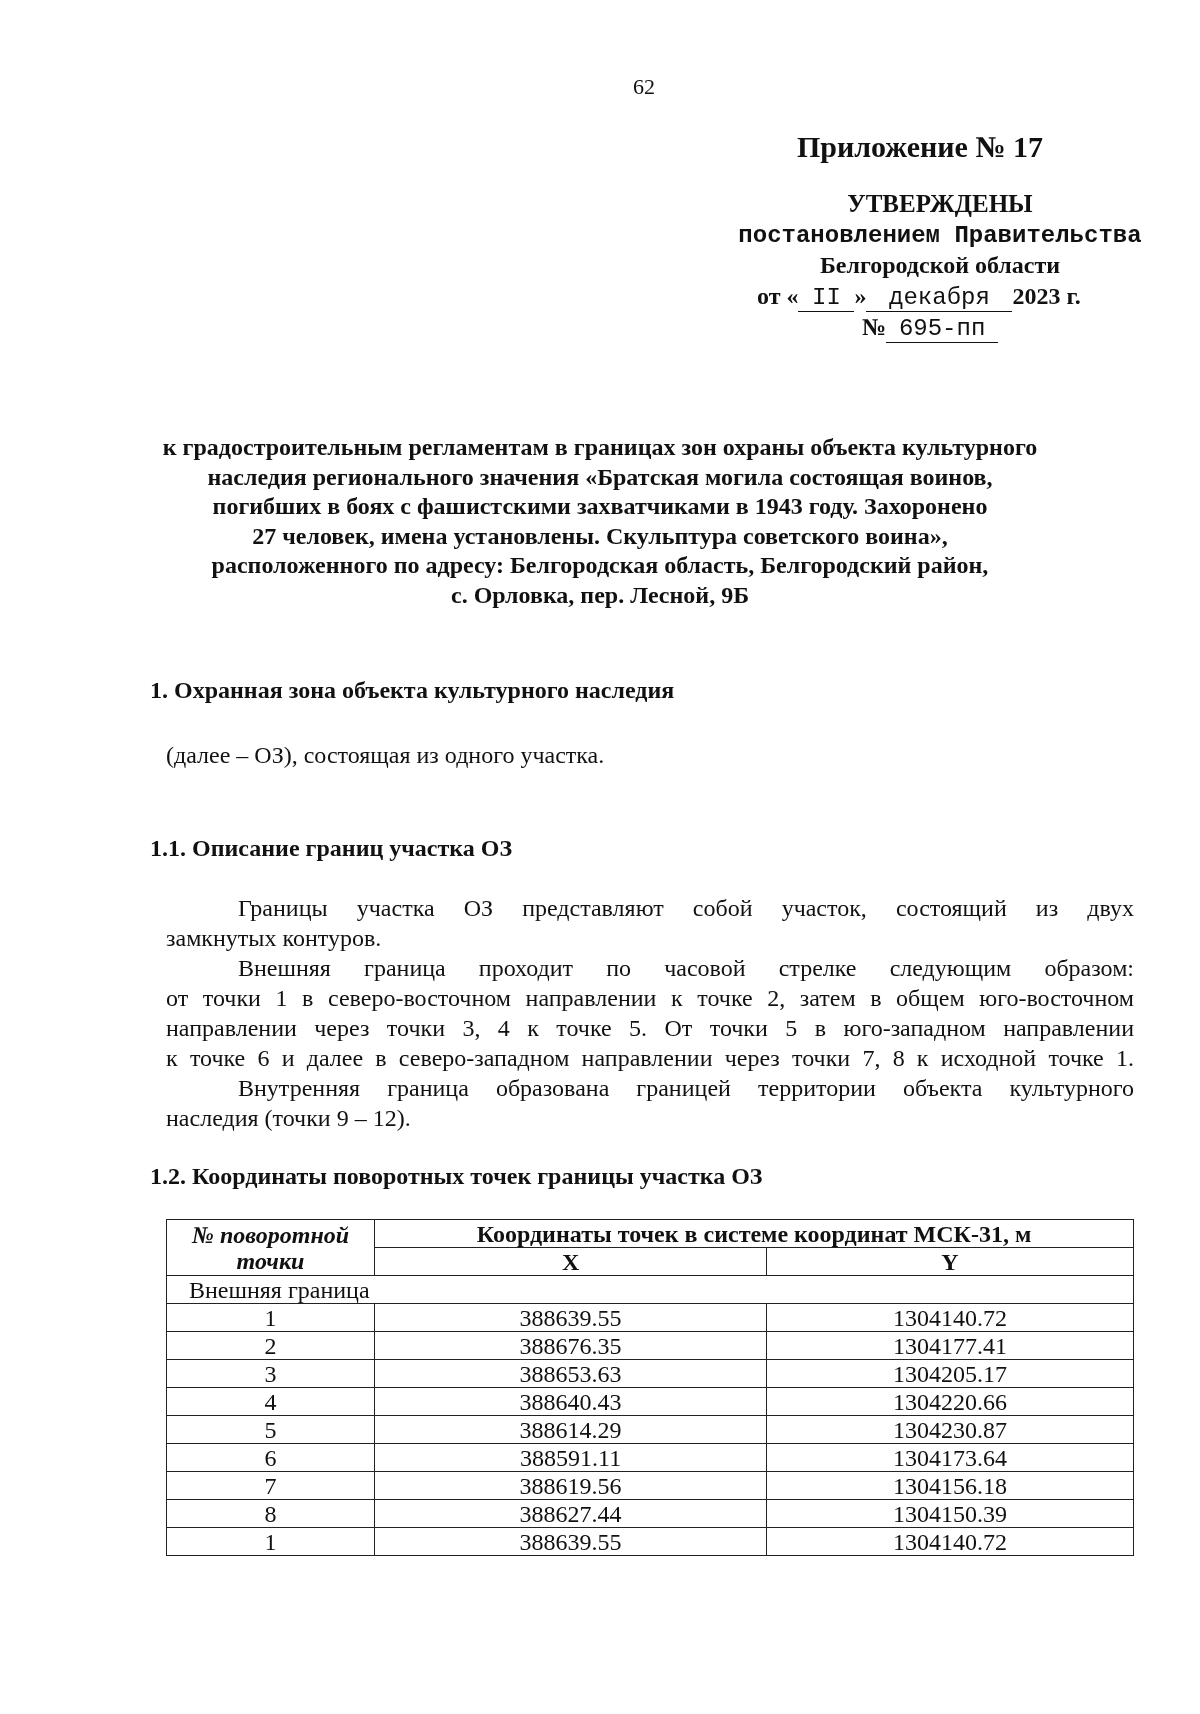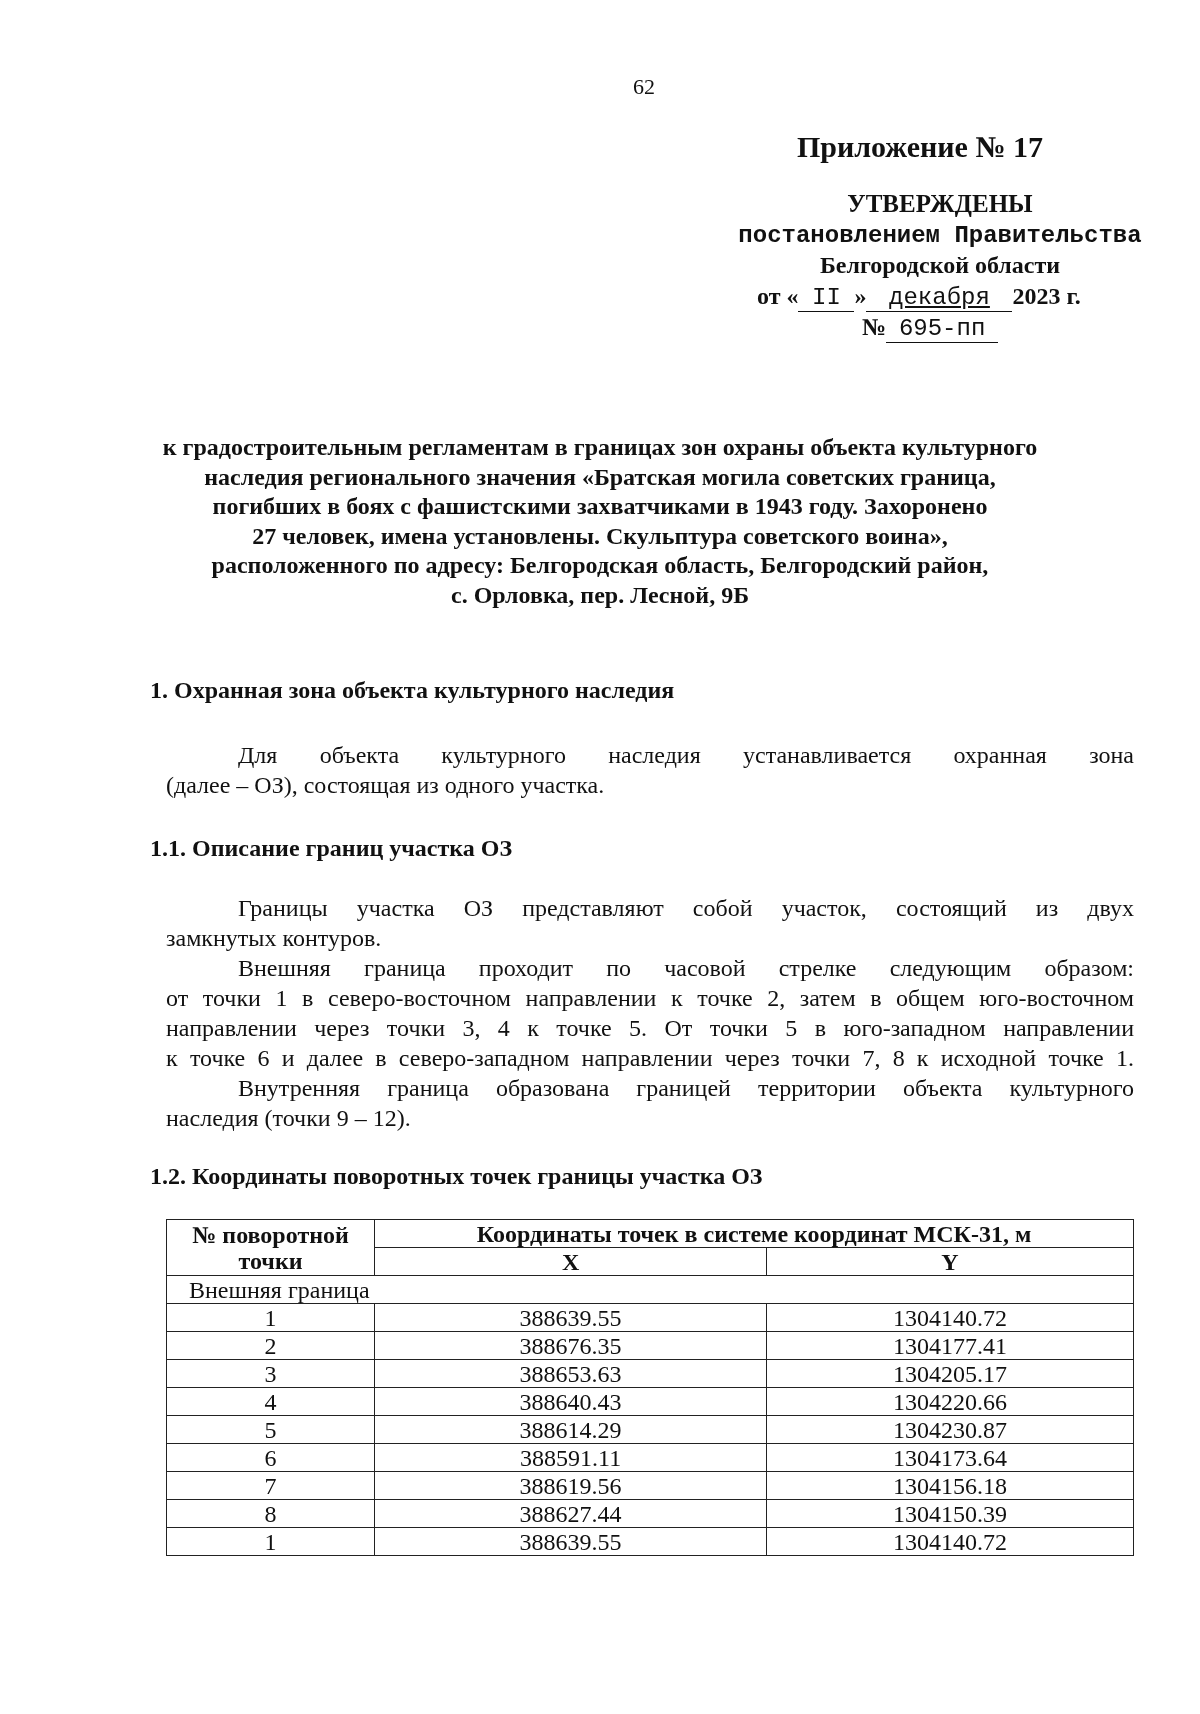--- a/index.html
+++ b/index.html
@@ -18,52 +18,51 @@
   .main-title { top: 433px; left: 150px; width: 900px; text-align: center; font-weight: bold; font-size: 24px; line-height: 29.5px; }
   .section-h { left: 150px; width: 900px; text-align: left; font-weight: bold; font-size: 24px; }
   .para { left: 166px; width: 968px; font-size: 24px; line-height: 30px; text-align: justify; }
   .para .indent { display:inline-block; width: 72px; }
   .para-line { display:block; text-align: justify; text-align-last: justify; }
   .para-line.last { text-align-last: left; }
   table.coords { position: absolute; top: 1219px; left: 166px; width: 968px; border-collapse: collapse; font-size: 24px; }
   table.coords td, table.coords th { border: 1.5px solid #222; padding: 0; height: 27px; line-height: 26px; text-align: center; }
   table.coords th { font-weight: bold; }
   table.coords td.group { text-align: left; padding-left: 22px; }
-  .c1 { width: 206px; } .c2 { width: 389px; } .c3 { width: 364px; }
+  .c1 { width: 206px; font-style: italic; } .c2 { width: 389px; } .c3 { width: 364px; }
 </style>
 </head>
 <body>
 
 <div class="abs page-num">62</div>
 
 <div class="abs appendix">Приложение № 17</div>
 <div class="abs approved-title">УТВЕРЖДЕНЫ</div>
 <div class="abs approved-line" style="top:222px;font-family:Liberation Mono, monospace;">постановлением Правительства</div>
 <div class="abs approved-line" style="top:252px;text-align:center;">Белгородской области</div>
 
 <div class="abs date-line">
-  <span>от «</span><span class="hand" style="width:56px;">II</span><span>»</span><span class="hand" style="width:146px;text-decoration:underline;">декабря</span><span>2023 г.</span>
+  <span>от «</span><span class="hand" style="width:56px;">II</span><span>»</span><span class="hand" style="width:146px;">декабря</span><span>2023 г.</span>
 </div>
 <div class="abs num-line">
   <span>№</span><span class="hand" style="width:112px;">695-пп</span>
 </div>
 
 <div class="abs main-title">
   <div>к градостроительным регламентам в границах зон охраны объекта культурного</div>
-  <div>наследия регионального значения «Братская могила советских граница,</div>
+  <div>наследия регионального значения «Братская могила состоящая воинов,</div>
   <div>погибших в боях с фашистскими захватчиками в 1943 году. Захоронено</div>
   <div>27 человек, имена установлены. Скульптура советского воина»,</div>
   <div>расположенного по адресу: Белгородская область, Белгородский район,</div>
   <div>с. Орловка, пер. Лесной, 9Б</div>
 </div>
 
 <div class="abs section-h" style="top:677px;">1. Охранная зона объекта культурного наследия</div>
 
 <div class="abs para" style="top:740px;">
-  <span class="para-line"><span class="indent"></span><span>Для объекта культурного наследия устанавливается охранная зона</span></span>
   <span class="para-line last">(далее – ОЗ), состоящая из одного участка.</span>
 </div>
 
 <div class="abs section-h" style="top:835px;">1.1. Описание границ участка ОЗ</div>
 
 <div class="abs para" style="top:893px;">
   <span class="para-line"><span class="indent"></span><span>Границы участка ОЗ представляют собой участок, состоящий из двух</span></span>
   <span class="para-line last">замкнутых контуров.</span>
   <span class="para-line"><span class="indent"></span><span>Внешняя граница проходит по часовой стрелке следующим образом:</span></span>
   <span class="para-line">от точки 1 в северо-восточном направлении к точке 2, затем в общем юго-восточном</span>

